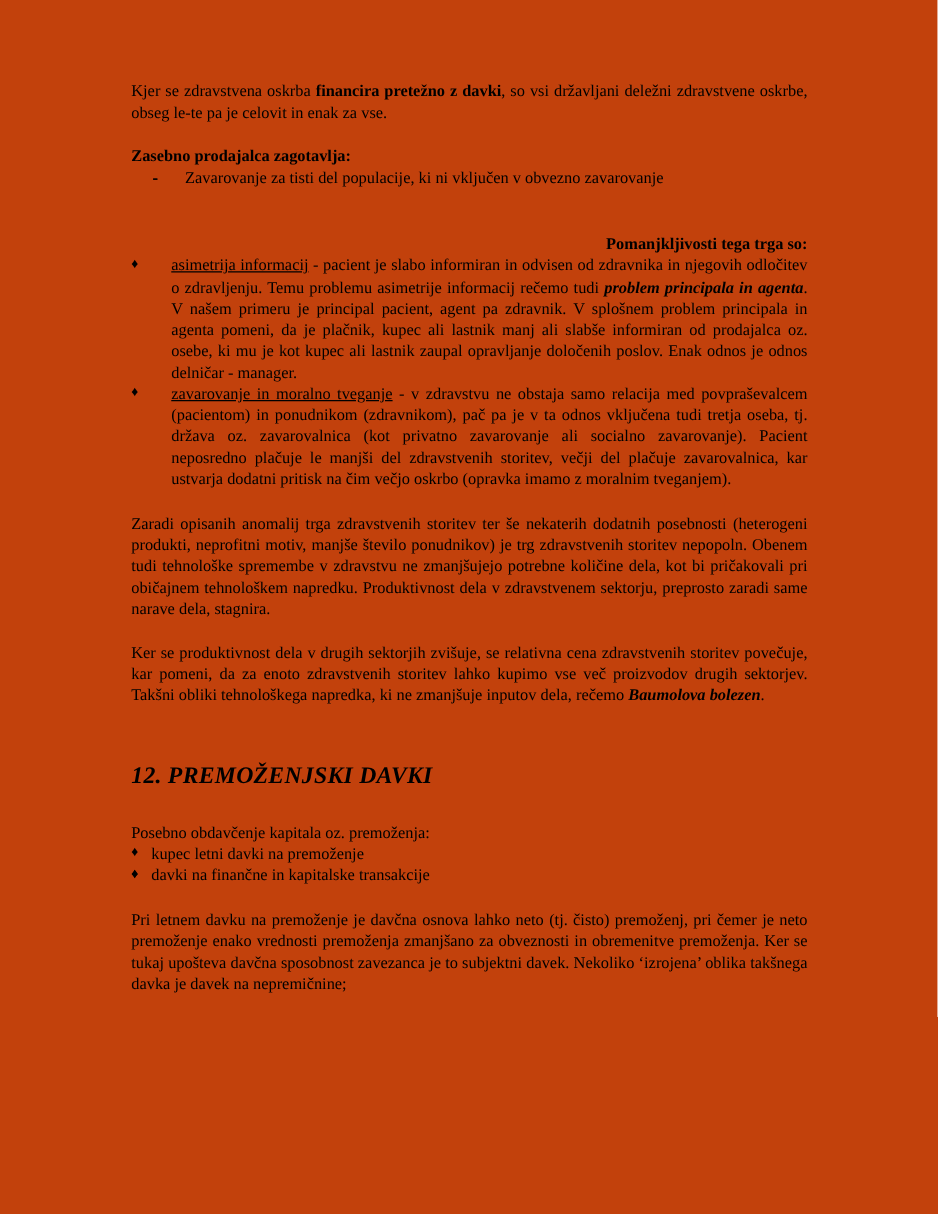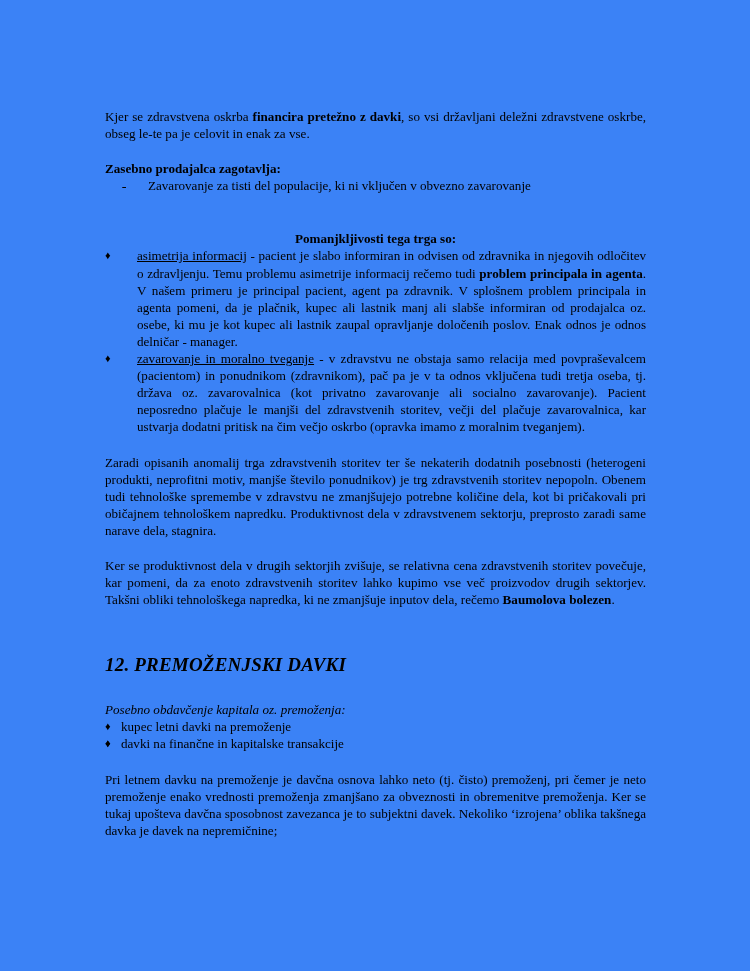--- a/index.html
+++ b/index.html
@@ -11,43 +11,44 @@
     width: 750px;
     height: 971px;
     font-family: "Liberation Serif", "DejaVu Serif", serif;
     color: #000000;
     -webkit-font-smoothing: antialiased;
   }
   .page {
     position: relative;
     width: 750px;
     height: 971px;
-    background: #3b82f6;
+    background: #c2410c;
     box-sizing: border-box;
-    padding: 108px 104px 0 105px;
+    padding: 64px 104px 0 105px;
   }
   .doc {
     width: 541px;
     font-size: 13.1px;
     line-height: 17.1px;
     text-align: justify;
     text-justify: inter-word;
   }
   p.para {
     margin: 0;
     text-align: justify;
   }
   .gap-md { height: 18px; }
   .gap-xl { height: 36px; }
   .gap-head-top { height: 47px; }
   .gap-head-bottom { height: 27px; }
 
   .bold { font-weight: bold; }
   .bi {
     font-weight: bold;
+    font-style: italic;
   }
   .u { text-decoration: underline; font-family: Liberation Serif, serif; }
 
   h2.section-heading {
     margin: 0;
     font-size: 19px;
     line-height: 19px;
     font-weight: bold;
     font-style: italic;
     letter-spacing: 0.2px;
@@ -114,42 +115,42 @@
 
     <p class="para bold" style="text-align:left;">Zasebno prodajalca zagotavlja:</p>
 
     <ul class="dash-list">
       <li><span class="marker">-</span></li>
       <li><span class="marker">-</span><span>Zavarovanje za tisti del populacije, ki ni vključen v obvezno zavarovanje</span></li>
     </ul>
 
     <div class="gap-xl"></div>
 
-    <p class="para bold" style="text-align:center;">Pomanjkljivosti tega trga so:</p>
+    <p class="para bold" style="text-align:right;">Pomanjkljivosti tega trga so:</p>
 
     <ul class="diamond-list hanging">
       <li><span class="marker">♦</span><span class="u">asimetrija informacij</span><span> - pacient je slabo informiran in odvisen od zdravnika in njegovih odločitev o zdravljenju. Temu problemu asimetrije informacij rečemo tudi </span><span class="bi">problem principala in agenta</span><span>.  V našem primeru je principal pacient, agent pa zdravnik. V splošnem problem principala in agenta pomeni, da je plačnik, kupec ali lastnik manj ali slabše informiran od prodajalca oz. osebe, ki mu je kot kupec ali lastnik zaupal opravljanje določenih poslov. Enak odnos je odnos delničar - manager.</span></li>
       <li><span class="marker">♦</span><span class="u">zavarovanje in moralno tveganje</span><span> - v zdravstvu ne obstaja samo relacija med povpraševalcem (pacientom) in ponudnikom (zdravnikom), pač pa je v ta odnos vključena tudi tretja oseba, tj. država oz. zavarovalnica (kot privatno zavarovanje ali socialno zavarovanje). Pacient neposredno plačuje le manjši del zdravstvenih storitev, večji del plačuje zavarovalnica, kar ustvarja dodatni pritisk na čim večjo oskrbo (opravka imamo z moralnim tveganjem).</span></li>
     </ul>
 
     <div class="gap-md"></div>
 
     <p class="para">Zaradi opisanih anomalij trga zdravstvenih storitev ter še nekaterih dodatnih posebnosti (heterogeni produkti, neprofitni motiv, manjše število ponudnikov) je trg zdravstvenih storitev nepopoln. Obenem tudi tehnološke spremembe v zdravstvu ne zmanjšujejo potrebne količine dela, kot bi pričakovali pri običajnem tehnološkem napredku. Produktivnost dela v zdravstvenem sektorju, preprosto zaradi same narave dela, stagnira.</p>
 
     <div class="gap-md"></div>
 
     <p class="para"><span>Ker se produktivnost dela v drugih sektorjih zvišuje, se relativna cena zdravstvenih storitev povečuje, kar pomeni, da za enoto zdravstvenih storitev lahko kupimo vse več proizvodov drugih sektorjev. Takšni obliki tehnološkega napredka, ki ne zmanjšuje inputov dela, rečemo </span><span class="bi">Baumolova bolezen</span><span>.</span></p>
 
     <div class="gap-head-top"></div>
 
     <h2 class="section-heading">12. PREMOŽENJSKI DAVKI</h2>
 
     <div class="gap-head-bottom"></div>
 
-    <p class="para" style="text-align:left;font-style:italic;">Posebno obdavčenje kapitala oz. premoženja:</p>
+    <p class="para" style="text-align:left;">Posebno obdavčenje kapitala oz. premoženja:</p>
 
     <ul class="diamond-list tight">
       <li><span class="marker">♦</span><span>kupec letni davki na premoženje</span></li>
       <li><span class="marker">♦</span></li>
       <li><span class="marker">♦</span><span>davki na finančne in kapitalske transakcije</span></li>
     </ul>
 
     <div class="gap-md"></div>
 
     <p class="para">Pri letnem davku na premoženje je davčna osnova lahko neto (tj. čisto) premoženj, pri čemer je neto premoženje enako vrednosti premoženja zmanjšano za obveznosti in obremenitve premoženja. Ker se tukaj upošteva davčna sposobnost zavezanca je to subjektni davek. Nekoliko ‘izrojena’ oblika takšnega davka je davek na nepremičnine;</p>

